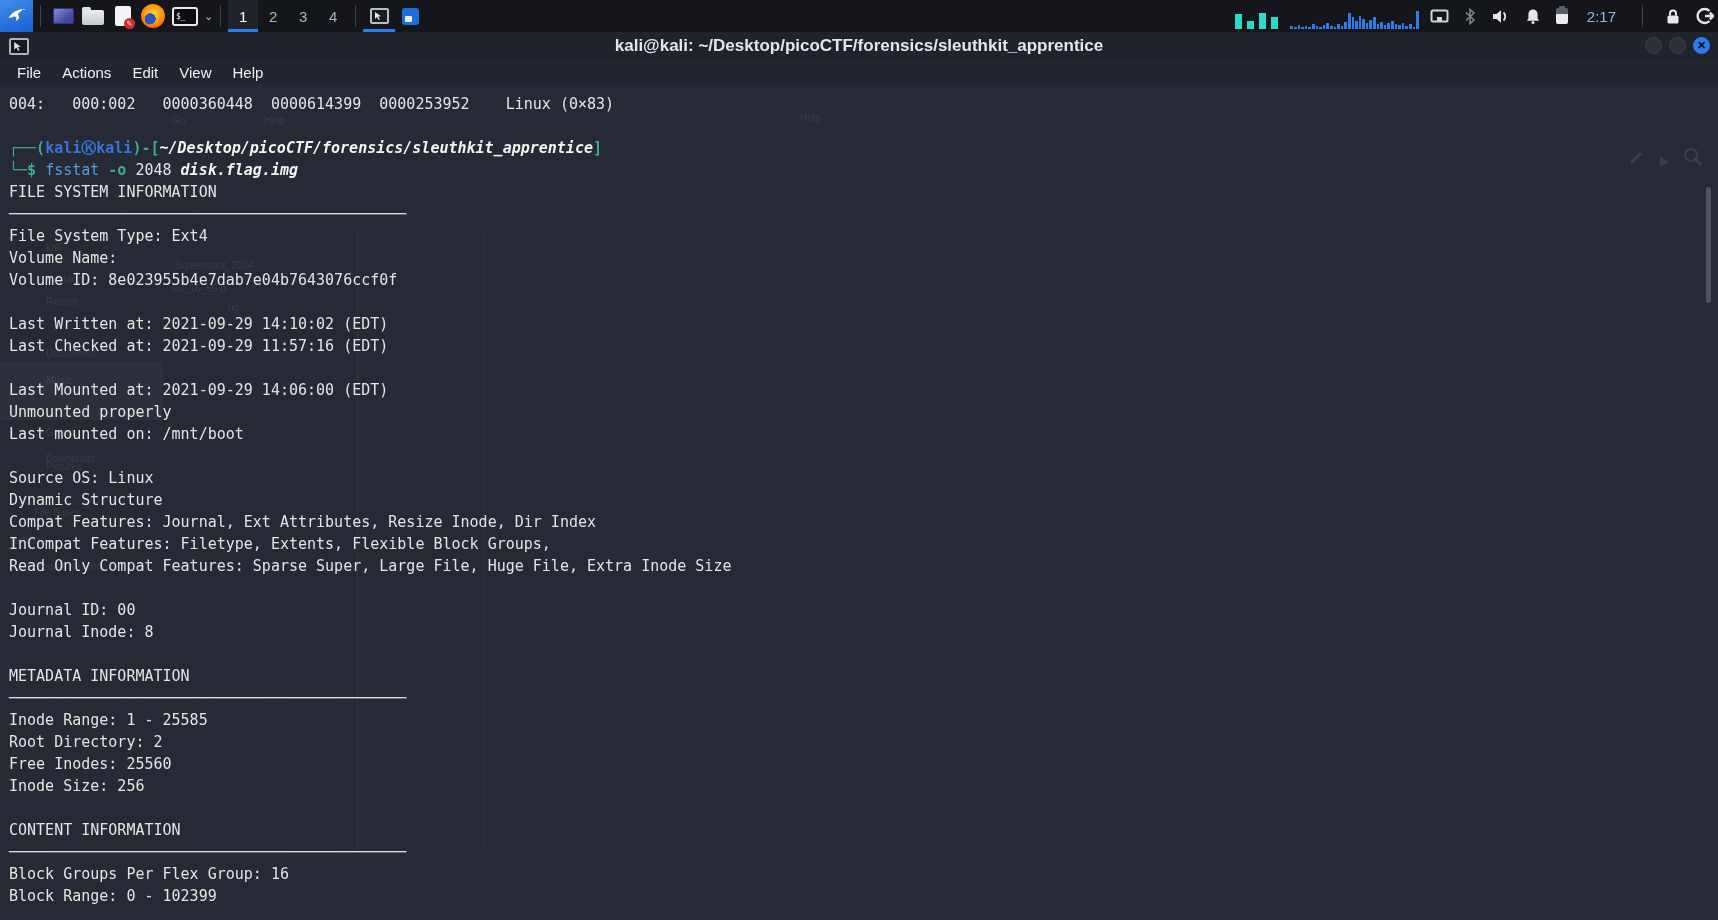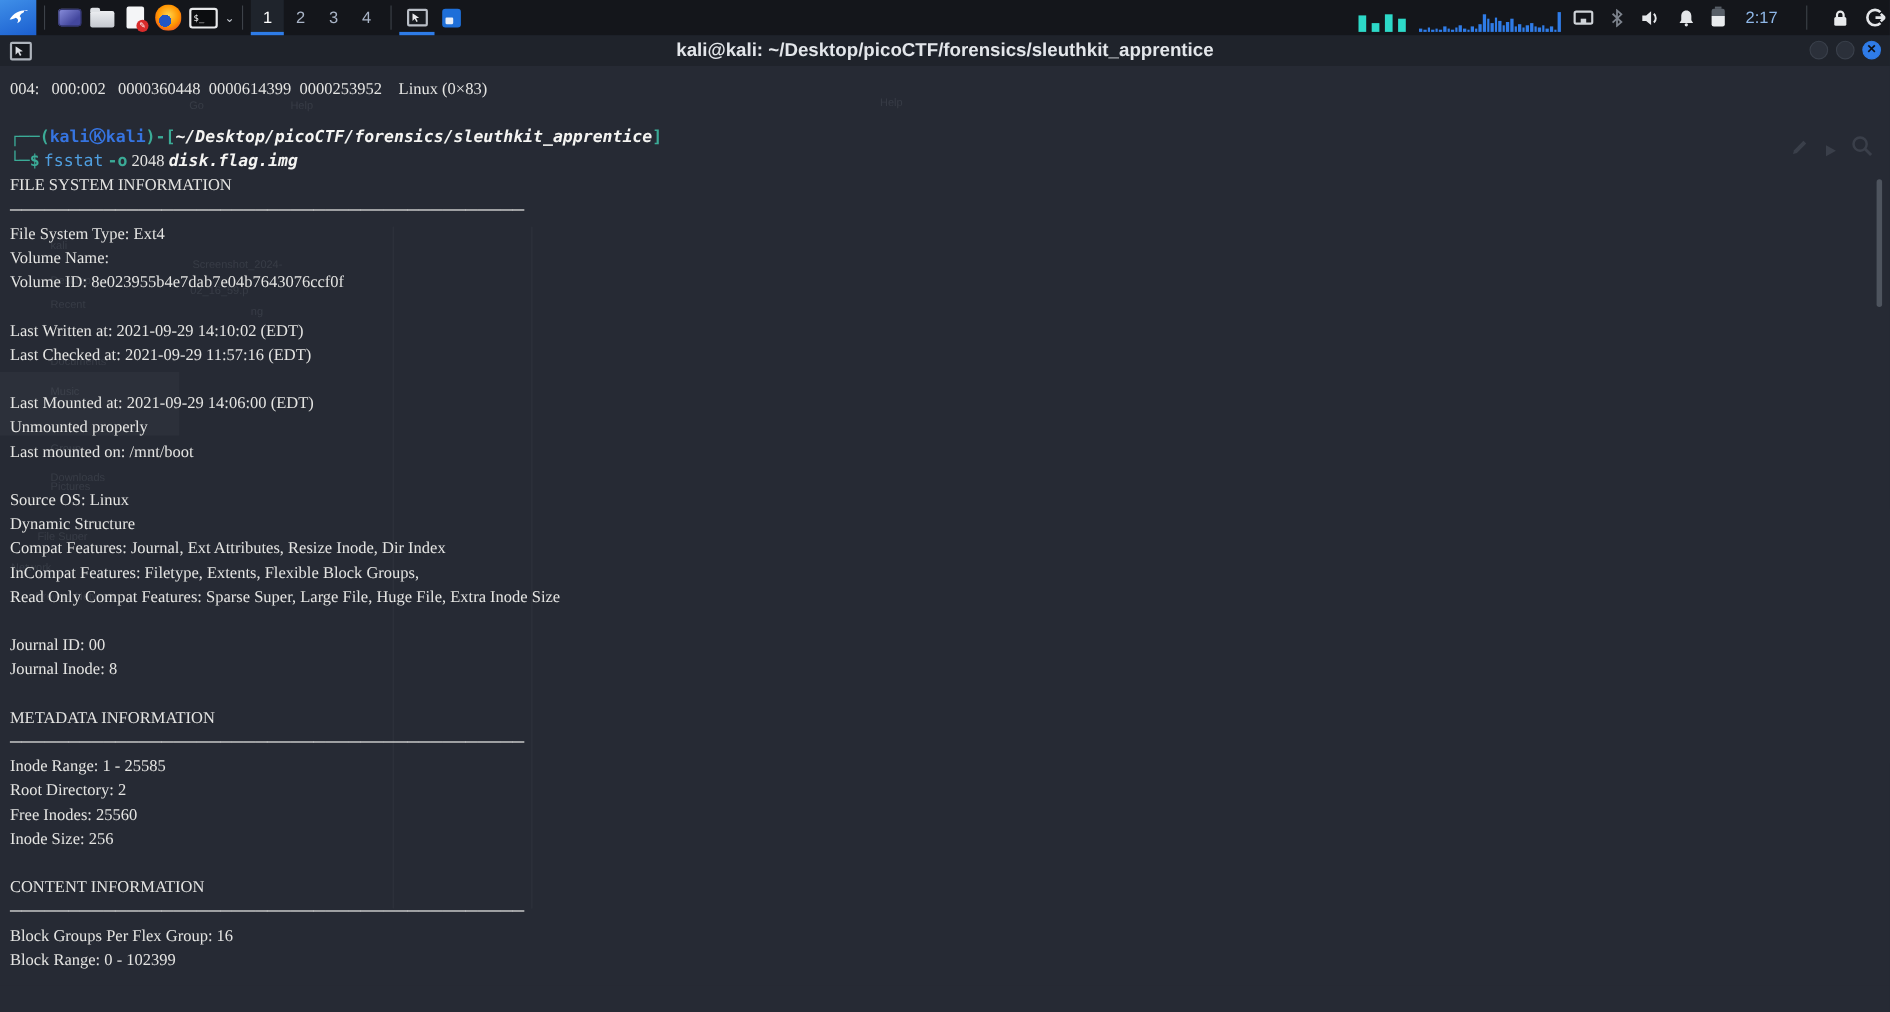--- a/index.html
+++ b/index.html
@@ -60,21 +60,21 @@
   .circ.close { background:#2f7ce8; border-color:#2f7ce8; color:#0d1016; font-size:11px; font-weight:bold;
                 line-height:15px; text-align:center; }
   .menubar { height:24px; background:#21252e; display:flex; align-items:center; gap:21px; padding-left:17px; }
   .menubar span { color:#eef0f3; font-size:15px; }
 
   .termbody { position:relative; height:836px; background:#262a34; overflow:hidden; }
   .termtext { position:relative; z-index:2; padding:9px 0 0 9px;
               font-family:"DejaVu Sans Mono",monospace; font-size:15px; line-height:22px;
               color:#e4e4e2; white-space:pre; }
   .tline { height:22px; }
-  .seg-w { color:#e4e4e2;font-family:Liberation Serif, serif; }
+  .seg-w { color:#e4e4e2; }
   .seg-t { color:#3bab97; font-weight:bold; }
   .seg-b { color:#3674e0; font-weight:bold; }
   .seg-c { color:#4f9fe0; }
   .seg-W { color:#f4f4f2; font-weight:bold;font-style:italic; }
 
   
   .scroll-thumb { position:absolute; right:7px; top:103px; width:5px; height:116px;
                   background:#4e545e; border-radius:3px; z-index:4; }
 
   
@@ -214,20 +214,27 @@
           <path d="M1 0 L1 7 L3 5 L4.6 8 L5.8 7.3 L4.2 4.6 L7 4.2 Z" fill="#dadde2"></path>
         </svg>
     </div>
     <div class="tb-title">kali@kali: ~/Desktop/picoCTF/forensics/sleuthkit_apprentice</div>
     <div class="tb-btns">
       <div class="circ"></div>
       <div class="circ"></div>
       <div class="circ close">✕</div>
     </div>
   </div>
+  <div class="menubar" id="menubar">
+      <span>File</span>
+      <span>Actions</span>
+      <span>Edit</span>
+      <span>View</span>
+      <span>Help</span>
+    </div>
 
   <div class="termbody">
     <div class="termtext" id="terminal-output"><div class="tline"><span class="seg-w">004:   000:002   0000360448  0000614399  0000253952    Linux (0×83)</span></div><div class="tline">&nbsp;</div><div class="tline"><span class="seg-t">┌──(</span><span class="seg-b">kaliⓀkali</span><span class="seg-t">)-[</span><span class="seg-W">~/Desktop/picoCTF/forensics/sleuthkit_apprentice</span><span class="seg-t">]</span></div><div class="tline"><span class="seg-t">└─$</span><span class="seg-w"> </span><span class="seg-c">fsstat</span><span class="seg-w"> </span><span class="seg-t">-o</span><span class="seg-w"> 2048 </span><span class="seg-W">disk.flag.img</span></div><div class="tline"><span class="seg-w">FILE SYSTEM INFORMATION</span></div><div class="tline"><span class="seg-w">────────────────────────────────────────────</span></div><div class="tline"><span class="seg-w">File System Type: Ext4</span></div><div class="tline"><span class="seg-w">Volume Name:</span></div><div class="tline"><span class="seg-w">Volume ID: 8e023955b4e7dab7e04b7643076ccf0f</span></div><div class="tline">&nbsp;</div><div class="tline"><span class="seg-w">Last Written at: 2021-09-29 14:10:02 (EDT)</span></div><div class="tline"><span class="seg-w">Last Checked at: 2021-09-29 11:57:16 (EDT)</span></div><div class="tline">&nbsp;</div><div class="tline"><span class="seg-w">Last Mounted at: 2021-09-29 14:06:00 (EDT)</span></div><div class="tline"><span class="seg-w">Unmounted properly</span></div><div class="tline"><span class="seg-w">Last mounted on: /mnt/boot</span></div><div class="tline">&nbsp;</div><div class="tline"><span class="seg-w">Source OS: Linux</span></div><div class="tline"><span class="seg-w">Dynamic Structure</span></div><div class="tline"><span class="seg-w">Compat Features: Journal, Ext Attributes, Resize Inode, Dir Index</span></div><div class="tline"><span class="seg-w">InCompat Features: Filetype, Extents, Flexible Block Groups,</span></div><div class="tline"><span class="seg-w">Read Only Compat Features: Sparse Super, Large File, Huge File, Extra Inode Size</span></div><div class="tline">&nbsp;</div><div class="tline"><span class="seg-w">Journal ID: 00</span></div><div class="tline"><span class="seg-w">Journal Inode: 8</span></div><div class="tline">&nbsp;</div><div class="tline"><span class="seg-w">METADATA INFORMATION</span></div><div class="tline"><span class="seg-w">────────────────────────────────────────────</span></div><div class="tline"><span class="seg-w">Inode Range: 1 - 25585</span></div><div class="tline"><span class="seg-w">Root Directory: 2</span></div><div class="tline"><span class="seg-w">Free Inodes: 25560</span></div><div class="tline"><span class="seg-w">Inode Size: 256</span></div><div class="tline">&nbsp;</div><div class="tline"><span class="seg-w">CONTENT INFORMATION</span></div><div class="tline"><span class="seg-w">────────────────────────────────────────────</span></div><div class="tline"><span class="seg-w">Block Groups Per Flex Group: 16</span></div><div class="tline"><span class="seg-w">Block Range: 0 - 102399</span></div></div>
     <div class="ghost-layer" id="ghost-layer">
       <div class="ghost-ico" style="left:1628px; top:66px">
         <svg width="16" height="16" viewBox="0 0 16 16">
             <path d="M2 14 L3 10.5 L11.5 2 L14 4.5 L5.5 13 Z" fill="#cdd7e6"></path>
           </svg>
       </div>
       <div class="ghost-ico" style="left:1658px; top:70px">

